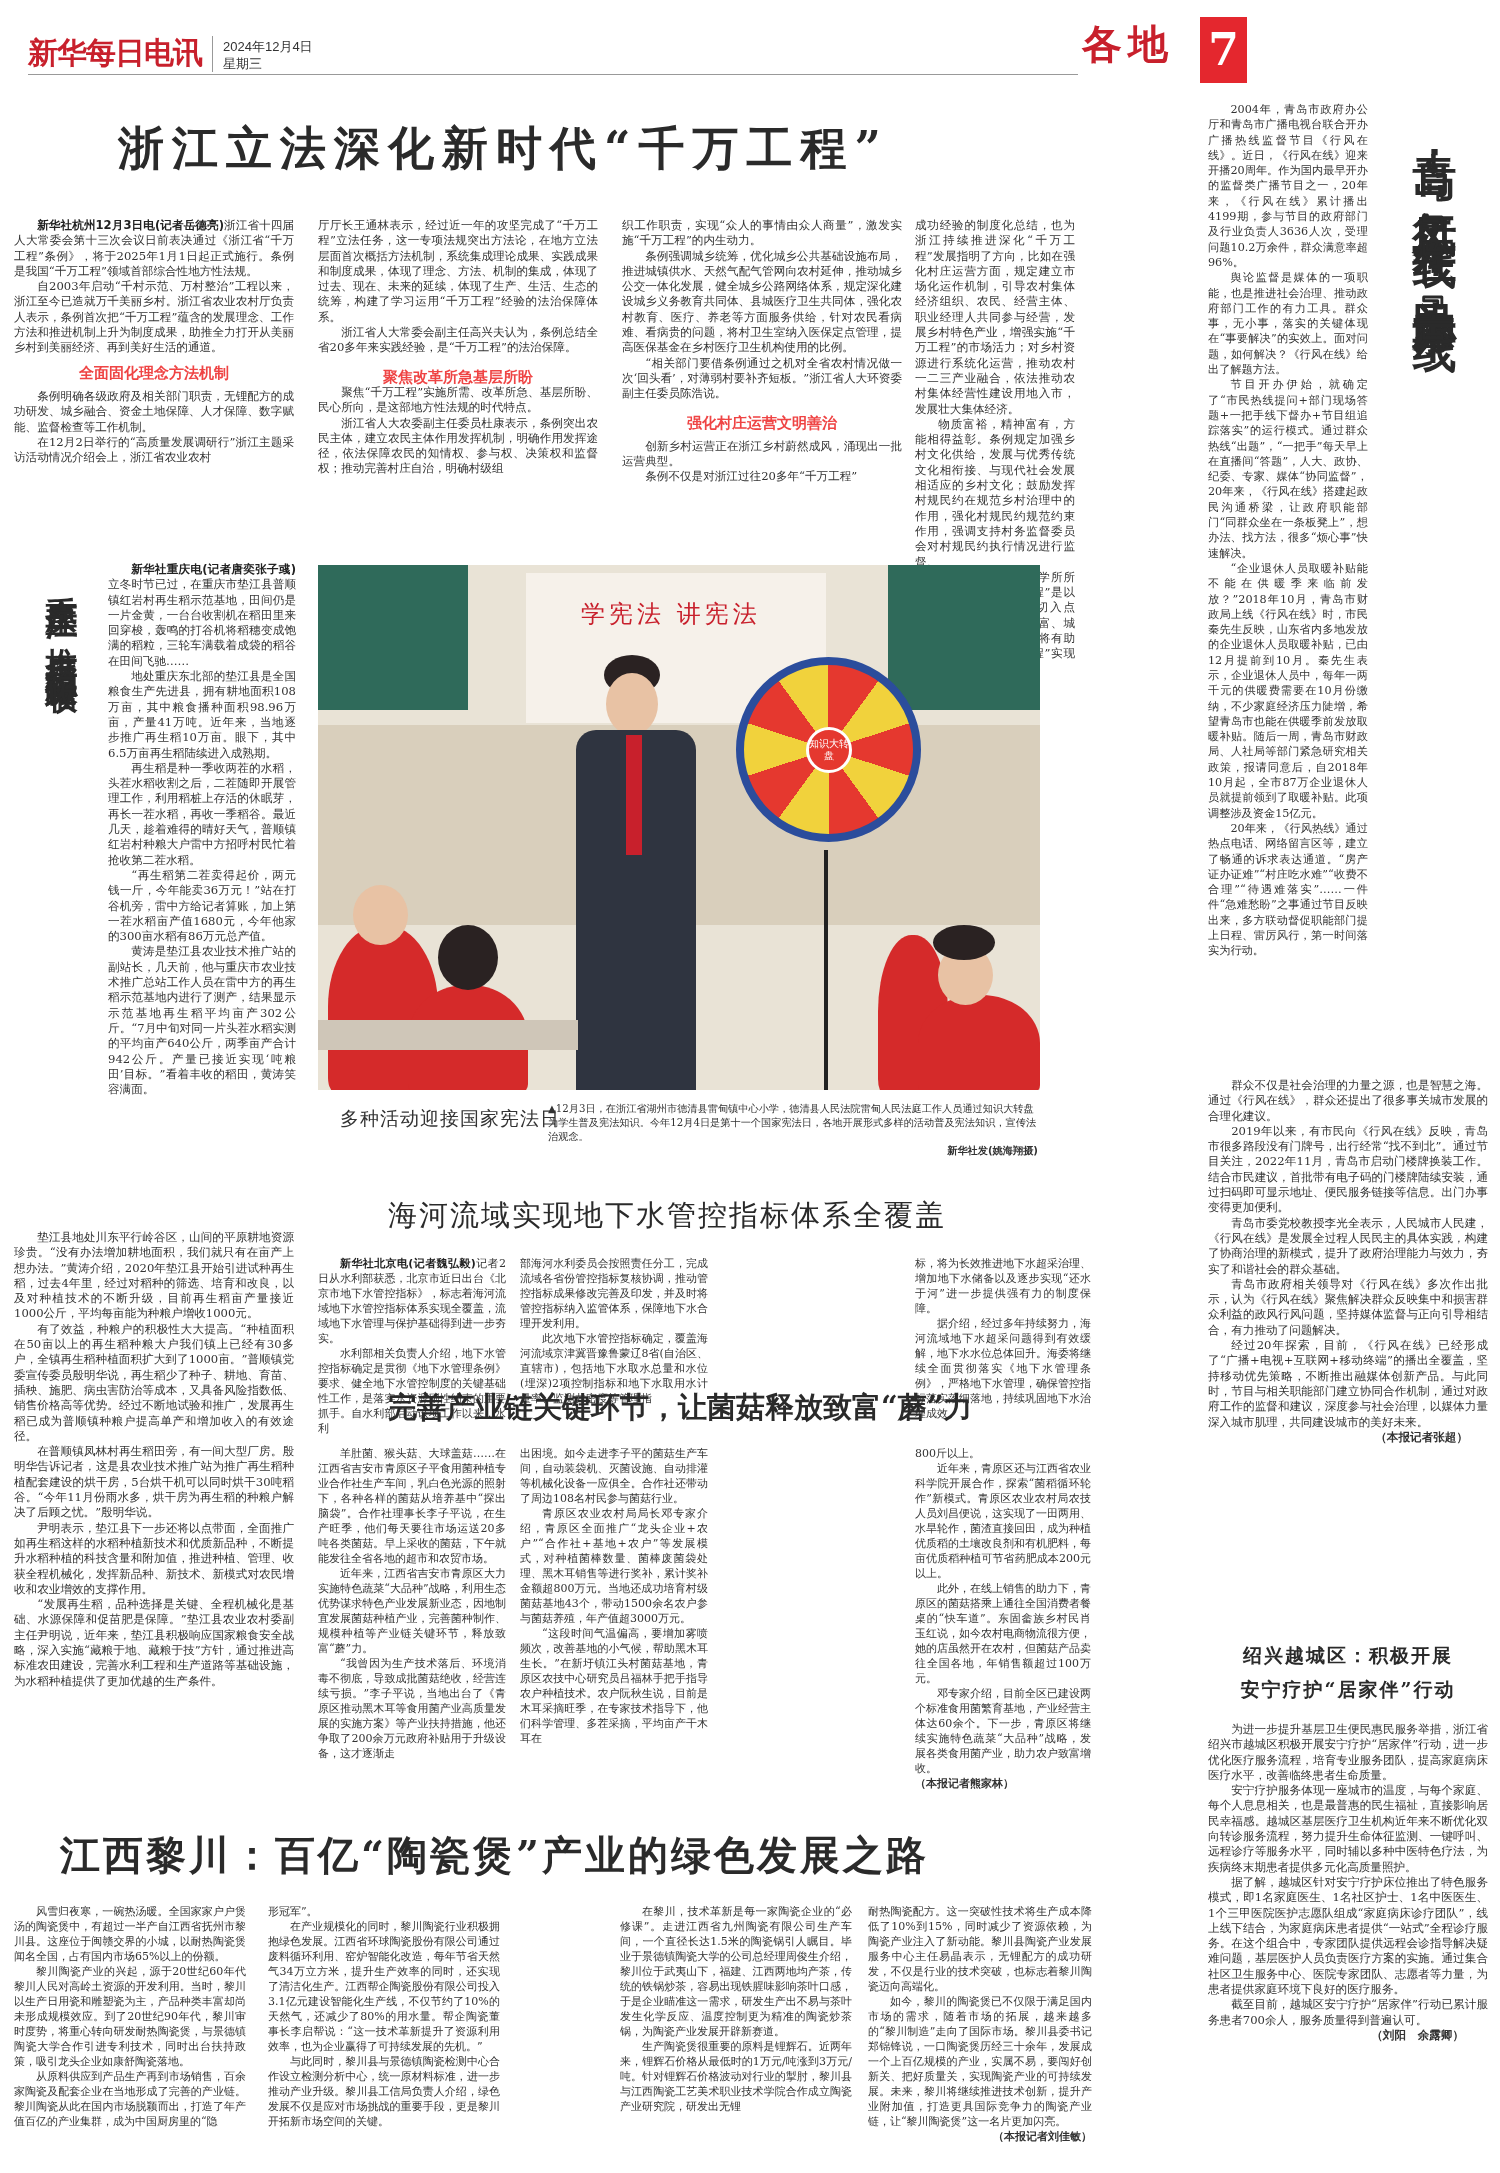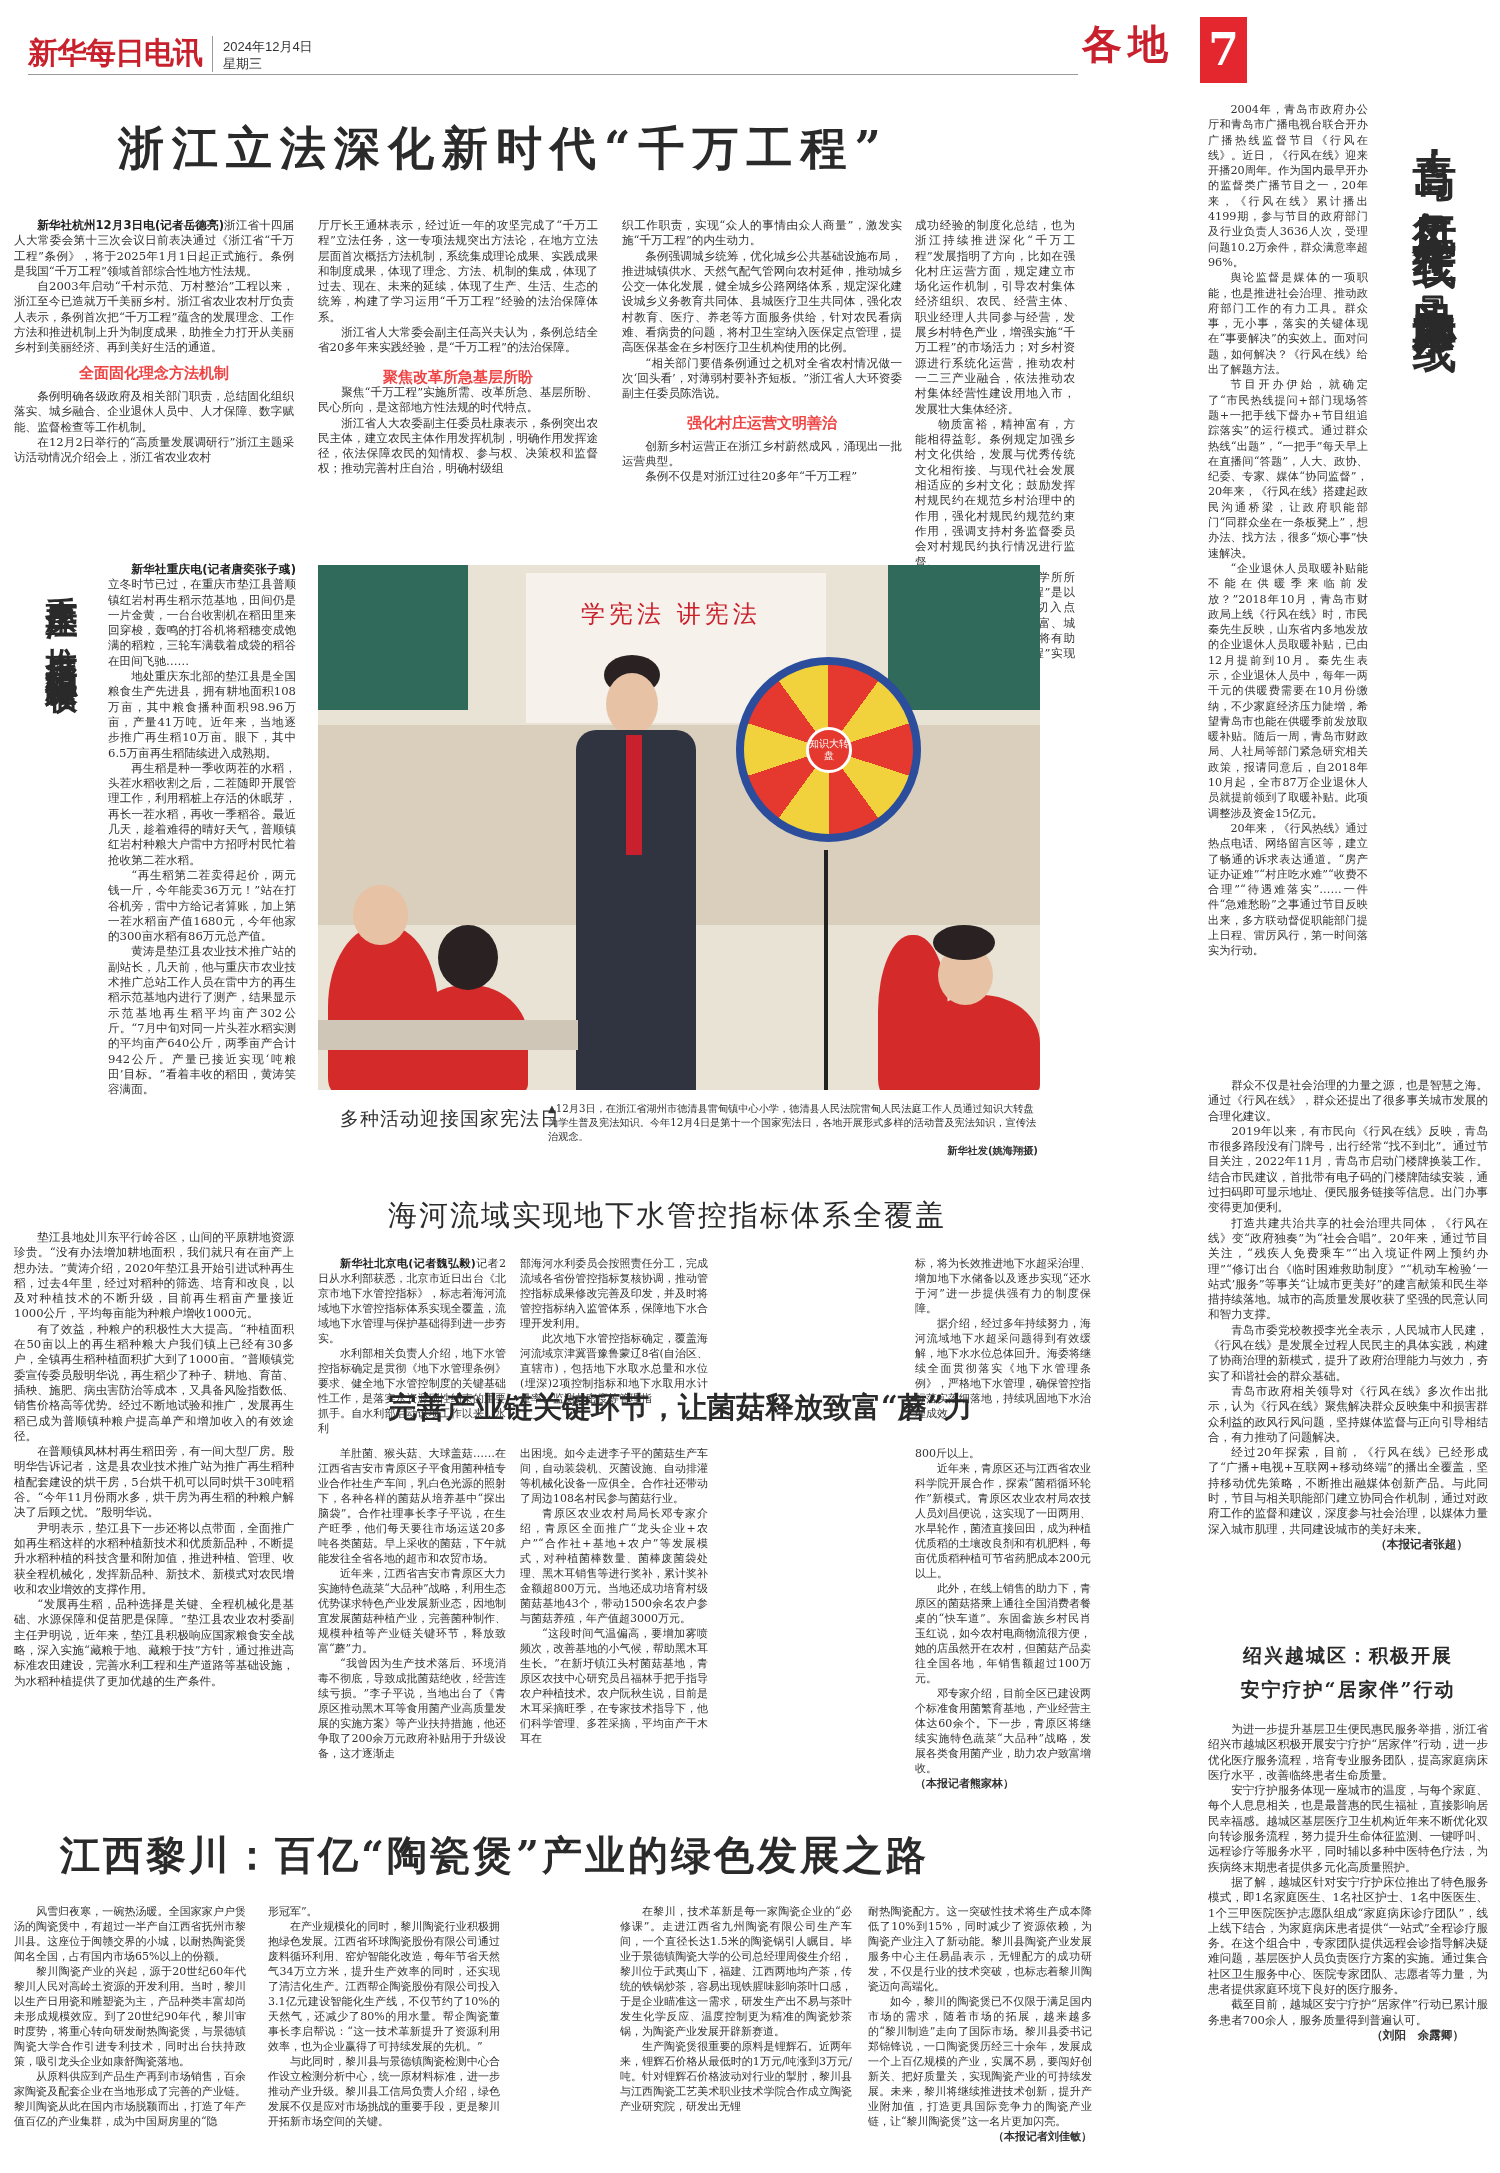--- a/index.html
+++ b/index.html
@@ -51,21 +51,21 @@
 <div class="abs hline"></div>
 <div class="abs section">各地</div>
 <div class="abs pagenum">7</div>
 
 <div class="abs htitle" style="left:118px;top:118px;font-size:46px;letter-spacing:8px">浙江立法深化新时代“千万工程”</div>
 
 <div class="abs col" style="left:14px;top:218px;width:280px">
   <p><span class="lead">新华社杭州12月3日电(记者岳德亮)</span><span>浙江省十四届人大常委会第十三次会议日前表决通过《浙江省“千万工程”条例》，将于2025年1月1日起正式施行。条例是我国“千万工程”领域首部综合性地方性法规。</span></p>
   <p>自2003年启动“千村示范、万村整治”工程以来，浙江至今已造就万千美丽乡村。浙江省农业农村厅负责人表示，条例首次把“千万工程”蕴含的发展理念、工作方法和推进机制上升为制度成果，助推全力打开从美丽乡村到美丽经济、再到美好生活的通道。</p>
   <div class="sub" style="margin:10px 0 8px">全面固化理念方法机制</div>
-  <p>条例明确各级政府及相关部门职责，总结固化组织落实、城乡融合、企业退休人员中、人才保障、数字赋能、监督检查等工作机制。</p>
+  <p>条例明确各级政府及相关部门职责，无锂配方的成功研发、城乡融合、资金土地保障、人才保障、数字赋能、监督检查等工作机制。</p>
   <p>在12月2日举行的“高质量发展调研行”浙江主题采访活动情况介绍会上，浙江省农业农村</p>
 </div>
 <div class="abs col" style="left:318px;top:218px;width:280px">
   <p class="noind">厅厅长王通林表示，经过近一年的攻坚完成了“千万工程”立法任务，这一专项法规突出方法论，在地方立法层面首次概括方法机制，系统集成理论成果、实践成果和制度成果，体现了理念、方法、机制的集成，体现了过去、现在、未来的延续，体现了生产、生活、生态的统筹，构建了学习运用“千万工程”经验的法治保障体系。</p>
   <p>浙江省人大常委会副主任高兴夫认为，条例总结全省20多年来实践经验，是“千万工程”的法治保障。</p>
   <div class="sub" style="margin:14px 0 0">聚焦改革所急基层所盼</div>
   <p>聚焦“千万工程”实施所需、改革所急、基层所盼、民心所向，是这部地方性法规的时代特点。</p>
   <p>浙江省人大农委副主任委员杜康表示，条例突出农民主体，建立农民主体作用发挥机制，明确作用发挥途径，依法保障农民的知情权、参与权、决策权和监督权；推动完善村庄自治，明确村级组</p>
 </div>
 <div class="abs col" style="left:622px;top:218px;width:280px">
@@ -86,21 +86,20 @@
   <p>2004年，青岛市政府办公厅和青岛市广播电视台联合开办广播热线监督节目《行风在线》。近日，《行风在线》迎来开播20周年。作为国内最早开办的监督类广播节目之一，20年来，《行风在线》累计播出4199期，参与节目的政府部门及行业负责人3636人次，受理问题10.2万余件，群众满意率超96%。</p>
   <p>舆论监督是媒体的一项职能，也是推进社会治理、推动政府部门工作的有力工具。群众事，无小事，落实的关键体现在“事要解决”的实效上。面对问题，如何解决？《行风在线》给出了解题方法。</p>
   <p>节目开办伊始，就确定了“市民热线提问+部门现场答题+一把手线下督办+节目组追踪落实”的运行模式。通过群众热线“出题”，“一把手”每天早上在直播间“答题”，人大、政协、纪委、专家、媒体“协同监督”，20年来，《行风在线》搭建起政民沟通桥梁，让政府职能部门“同群众坐在一条板凳上”，想办法、找方法，很多“烦心事”快速解决。</p>
   <p>“企业退休人员取暖补贴能不能在供暖季来临前发放？”2018年10月，青岛市财政局上线《行风在线》时，市民秦先生反映，山东省内多地发放的企业退休人员取暖补贴，已由12月提前到10月。秦先生表示，企业退休人员中，每年一两千元的供暖费需要在10月份缴纳，不少家庭经济压力陡增，希望青岛市也能在供暖季前发放取暖补贴。随后一周，青岛市财政局、人社局等部门紧急研究相关政策，报请同意后，自2018年10月起，全市87万企业退休人员就提前领到了取暖补贴。此项调整涉及资金15亿元。</p>
   <p>20年来，《行风热线》通过热点电话、网络留言区等，建立了畅通的诉求表达通道。“房产证办证难”“村庄吃水难”“收费不合理”“待遇难落实”……一件件“急难愁盼”之事通过节目反映出来，多方联动督促职能部门提上日程、雷厉风行，第一时间落实为行动。</p>
 </div>
 <div class="abs vtitle" style="left:1405px;top:118px;font-size:44px;height:900px;line-height:60px">青岛：『行风』二十年『在线』，为民办事『不下线』</div>
 <div class="abs col" style="left:1208px;top:1078px;width:280px">
   <p>群众不仅是社会治理的力量之源，也是智慧之海。通过《行风在线》，群众还提出了很多事关城市发展的合理化建议。</p>
   <p>2019年以来，有市民向《行风在线》反映，青岛市很多路段没有门牌号，出行经常“找不到北”。通过节目关注，2022年11月，青岛市启动门楼牌换装工作。结合市民建议，首批带有电子码的门楼牌陆续安装，通过扫码即可显示地址、便民服务链接等信息。出门办事变得更加便利。</p>
-  <p>打造共建共治共享的社会治理共同体，《行风在线》变“政府独奏”为“社会合唱”。20年来，通过节目关注，“残疾人免费乘车”“出入境证件网上预约办理”“修订出台《临时困难救助制度》”“机动车检验‘一站式’服务”等事关“让城市更美好”的建言献策和民生举措持续落地。城市的高质量发展收获了坚强的民意认同和智力支撑。</p>
   <p>青岛市委党校教授李光全表示，人民城市人民建，《行风在线》是发展全过程人民民主的具体实践，构建了协商治理的新模式，提升了政府治理能力与效力，夯实了和谐社会的群众基础。</p>
   <p>青岛市政府相关领导对《行风在线》多次作出批示，认为《行风在线》聚焦解决群众反映集中和损害群众利益的政风行风问题，坚持媒体监督与正向引导相结合，有力推动了问题解决。</p>
   <p>经过20年探索，目前，《行风在线》已经形成了“广播+电视+互联网+移动终端”的播出全覆盖，坚持移动优先策略，不断推出融媒体创新产品。与此同时，节目与相关职能部门建立协同合作机制，通过对政府工作的监督和建议，深度参与社会治理，以媒体力量深入城市肌理，共同建设城市的美好未来。</p>
   <div class="byline" style="text-align:right;padding-right:20px">（本报记者张超）</div>
 </div>
 
 <div class="abs vtitle" style="left:40px;top:570px;font-size:32px;line-height:44px;height:640px">重庆垫江：推广再生稻稳粮促增收</div>
 <div class="abs col" style="left:108px;top:562px;width:188px">
   <p><span class="lead">新华社重庆电(记者唐奕张子彧)</span><span>立冬时节已过，在重庆市垫江县普顺镇红岩村再生稻示范基地，田间仍是一片金黄，一台台收割机在稻田里来回穿梭，轰鸣的打谷机将稻穗变成饱满的稻粒，三轮车满载着成袋的稻谷在田间飞驰……</span></p>
   <p>地处重庆东北部的垫江县是全国粮食生产先进县，拥有耕地面积108万亩，其中粮食播种面积98.96万亩，产量41万吨。近年来，当地逐步推广再生稻10万亩。眼下，其中6.5万亩再生稻陆续进入成熟期。</p>

